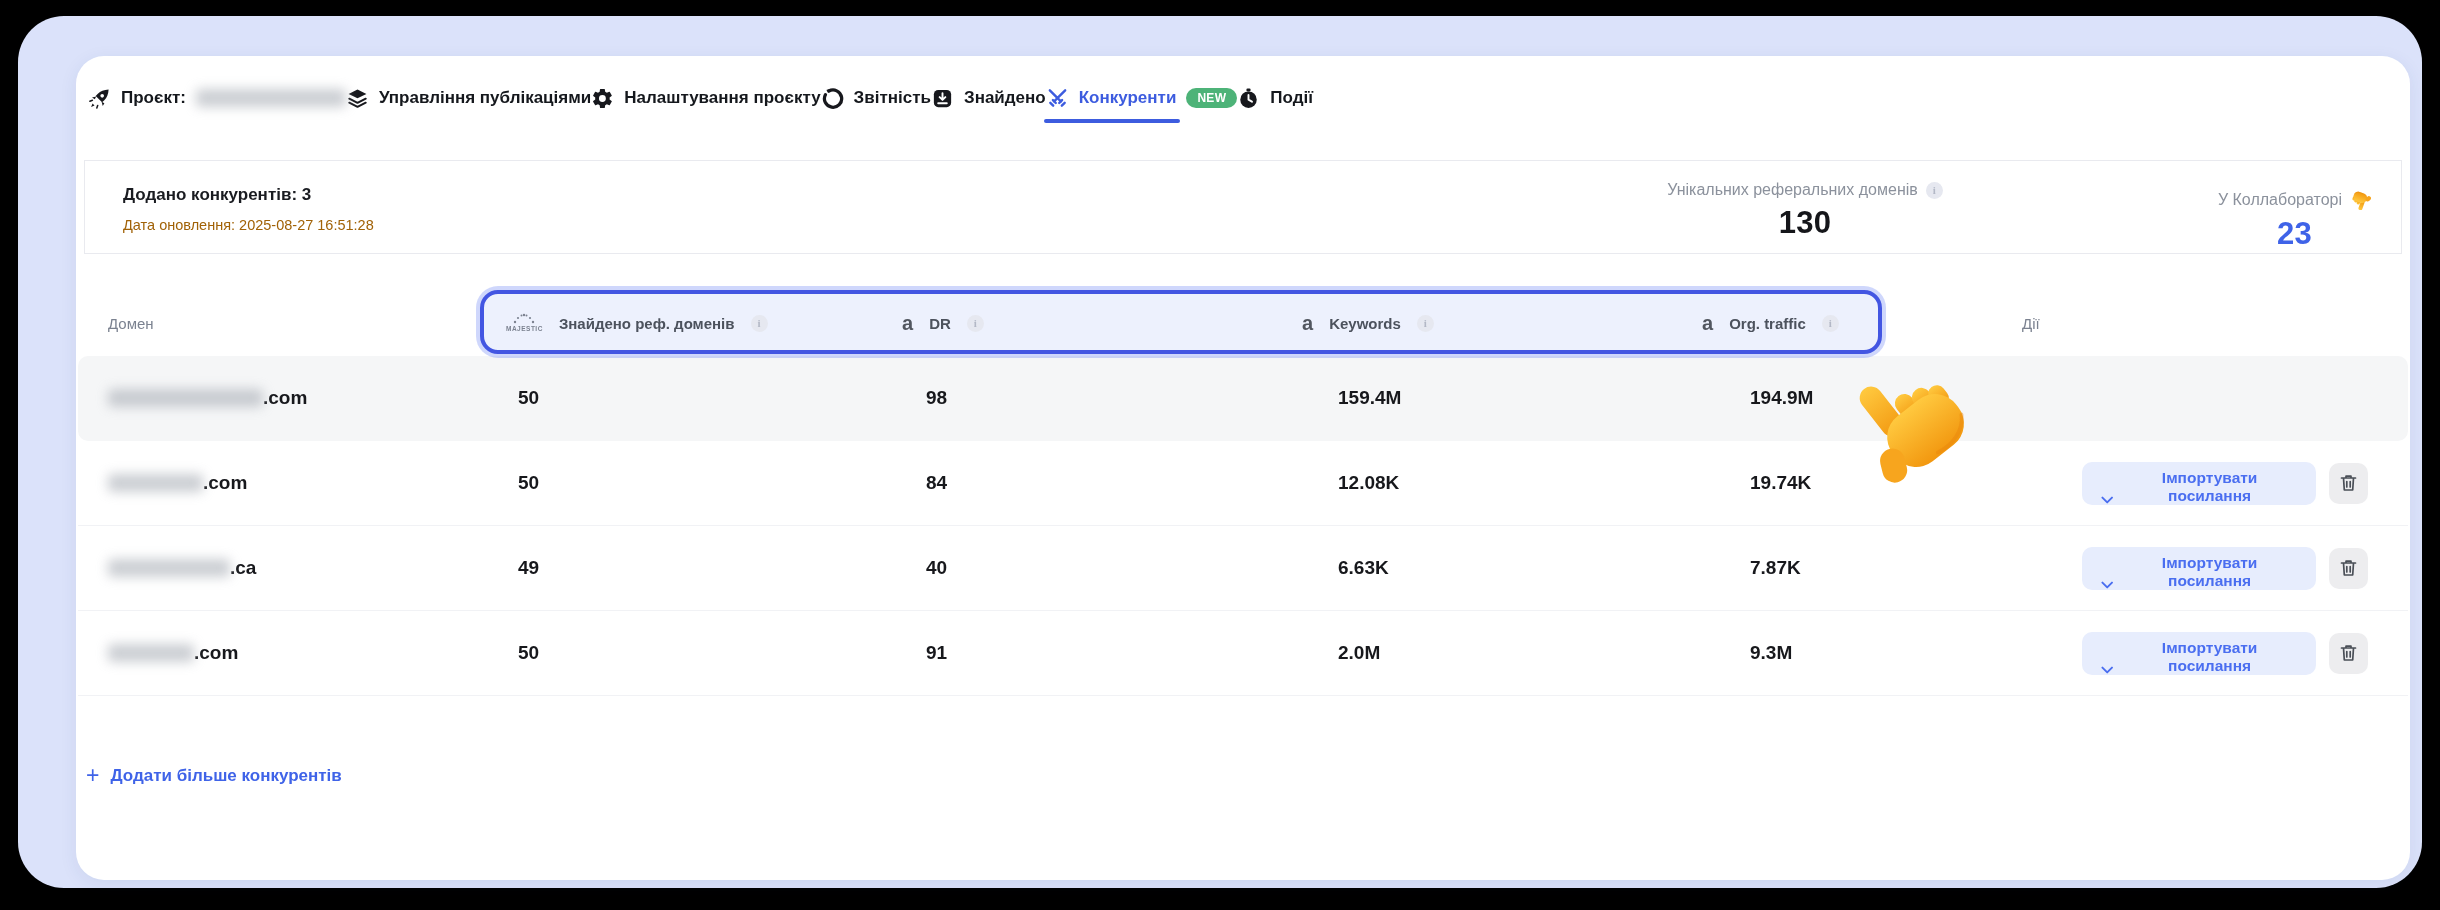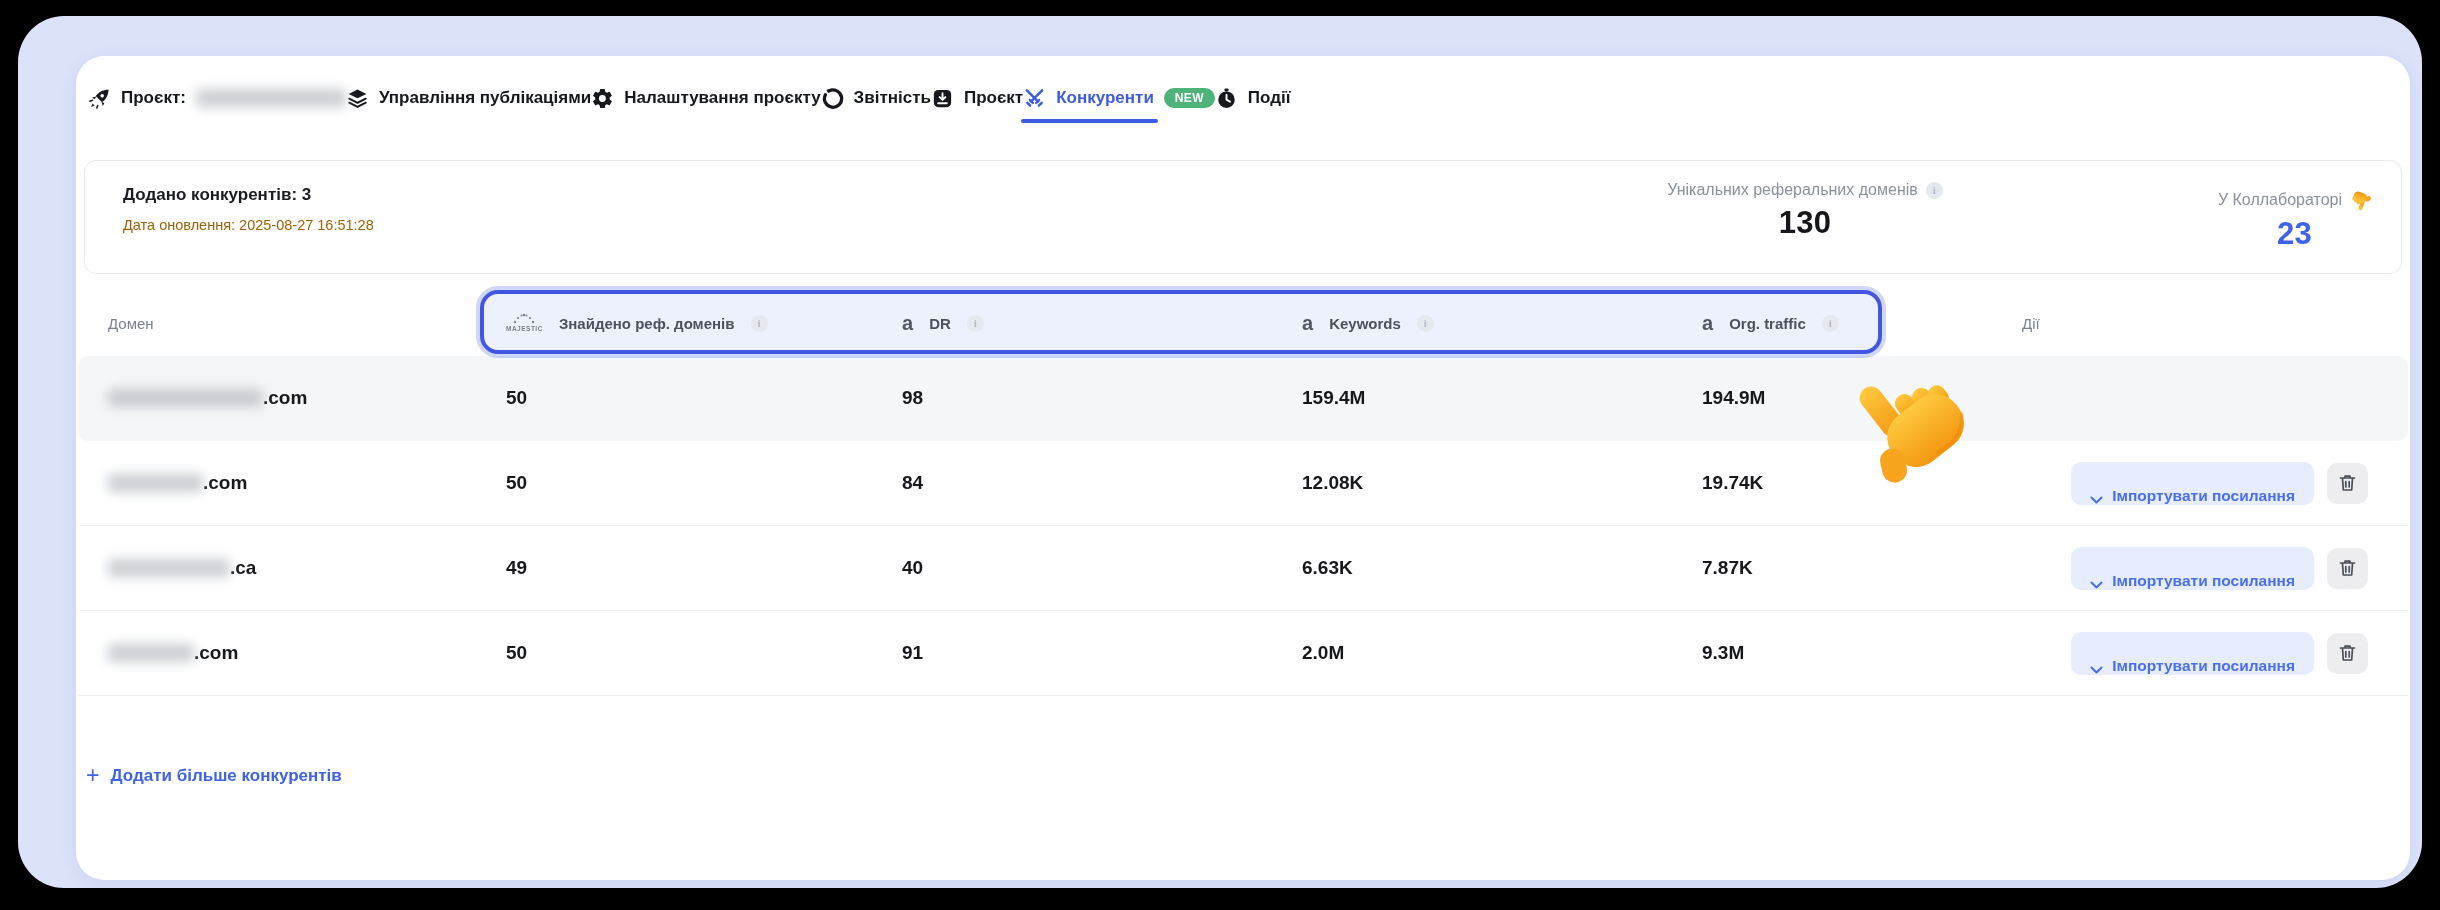--- a/index.html
+++ b/index.html
@@ -21,22 +21,22 @@
   .nav-item svg{flex:0 0 auto;}
   .tab-core{display:flex;align-items:center;gap:10px;position:relative;}
   .nav-item.active{color:var(--accent);}
   .nav-item.active .tab-core::after{content:"";position:absolute;left:-2px;right:-4px;
     bottom:-13px;height:3.5px;background:var(--accent);border-radius:2px;}
   .new-badge{background:var(--green);color:#fff;font-size:12px;font-weight:700;
     padding:3px 11px;border-radius:12px;letter-spacing:.3px;}
   .blur-pill{display:inline-block;height:18px;border-radius:4px;background:#a9aeb6;
     filter:blur(6px);opacity:.6;vertical-align:-3px;}
   
-  .stats{position:absolute;top:104px;left:8px;right:8px;height:114px;
-    border:1px solid #e9eaef;border-radius:12px;background:#fff;}
+  .stats{position:absolute;top:104px;left:8px;right:8px;height:94px;
+    border:1px solid #e9eaef;border-radius:0;background:#fff;}
   .stats-left{position:absolute;left:38px;top:24px;}
   .stats-title{font-size:17px;font-weight:600;color:#1a1c21;}
   .stats-title b{font-weight:800;}
   .stats-sub{margin-top:12px;font-size:14.5px;color:#a16207;}
   .stats-mid{position:absolute;left:1440px;width:560px;top:20px;text-align:center;}
   .stats-right{position:absolute;right:30px;top:28px;text-align:center;}
   .stat-label{font-size:16px;color:#8b919c;display:inline-flex;align-items:center;gap:8px;}
   .stat-value{margin-top:6px;font-size:31px;font-weight:800;color:#15161a;letter-spacing:.3px;}
   .stat-value.blue{color:#3f63e8;}
   .info-dot{display:inline-flex;align-items:center;justify-content:center;width:17px;height:17px;
@@ -47,21 +47,21 @@
   .hl-box{position:absolute;left:402px;top:0;width:1402px;height:64px;
     border:4px solid var(--hl-border);border-radius:18px;background:#edf1fd;
     box-shadow:0 0 0 4px rgba(110,135,246,.33);}
   .grid{display:grid;grid-template-columns:398px 396px 400px 400px 320px 1fr;
     align-items:center;padding-left:30px;}
   .thead{position:relative;height:66px;}
   .thead .grid{position:relative;height:66px;z-index:1;}
   .th{font-size:15px;color:var(--gray);font-weight:500;}
   .th.src{display:flex;align-items:center;gap:16px;color:#4c525d;font-weight:600;}
   .ahrefs-a{font-size:20px;font-weight:800;color:#51565f;line-height:1;}
-  .row{height:85px;border-bottom:1px solid #f1f2f5;font-size:19px;font-weight:700;color:var(--dark);}
+  .row{height:85px;border-bottom:1px solid #f1f2f5;font-size:19px;font-weight:700;color:var(--dark);gap:12px;}
   .row.hovered{background:#f5f6f7;border-radius:10px;border-bottom-color:transparent;}
   .cell-actions{display:flex;justify-content:flex-end;align-items:center;gap:13px;padding-right:40px;}
   .import-btn{display:flex;align-items:flex-end;gap:9px;height:43px;padding:0 19px;
     background:var(--accent-light);border:none;border-radius:10px;color:var(--accent-text);
     font-size:15.5px;font-weight:600;cursor:pointer;font-family:inherit;}
   .trash-btn{width:41px;height:41px;border:none;border-radius:10px;background:#ededef;
     display:flex;align-items:center;justify-content:center;cursor:pointer;}
   .add-more{position:absolute;top:708px;left:10px;display:flex;align-items:center;gap:11px;
     color:#3f63e8;font-size:17px;font-weight:600;cursor:pointer;}
   .plus{font-size:23px;font-weight:500;line-height:1;}
@@ -125,21 +125,21 @@
         <path d="M9.5 1.8l-4 1.2 2.8 3z" fill="#17181d"></path>
       </svg>
       <span>Звітність</span>
     </div>
     <div class="nav-item">
       <svg width="23" height="23" viewBox="0 0 24 24">
         <rect x="3" y="3" width="18" height="18" rx="4.5" fill="#17181d"></rect>
         <path d="M12 6.5v6.5M9 10.5l3 3 3-3" stroke="#fff" stroke-width="2" fill="none" stroke-linecap="round" stroke-linejoin="round"></path>
         <path d="M7.5 17h9" stroke="#fff" stroke-width="2" stroke-linecap="round"></path>
       </svg>
-      <span>Проєкт</span>
+      <span>Знайдено</span>
     </div>
     <div class="nav-item active">
       <span class="tab-core">
         <svg width="23" height="23" viewBox="0 0 24 24">
           <g stroke="#3d5cdf" stroke-width="2.5" stroke-linecap="round" fill="none">
             <path d="M4 3.5l11.5 11.5M20 3.5L8.5 15"></path>
             <path d="M13.8 16.7l3-3M16.5 19.5l3-3"></path>
             <path d="M10.2 16.7l-3-3M7.5 19.5l-3-3"></path>
           </g>
         </svg>

